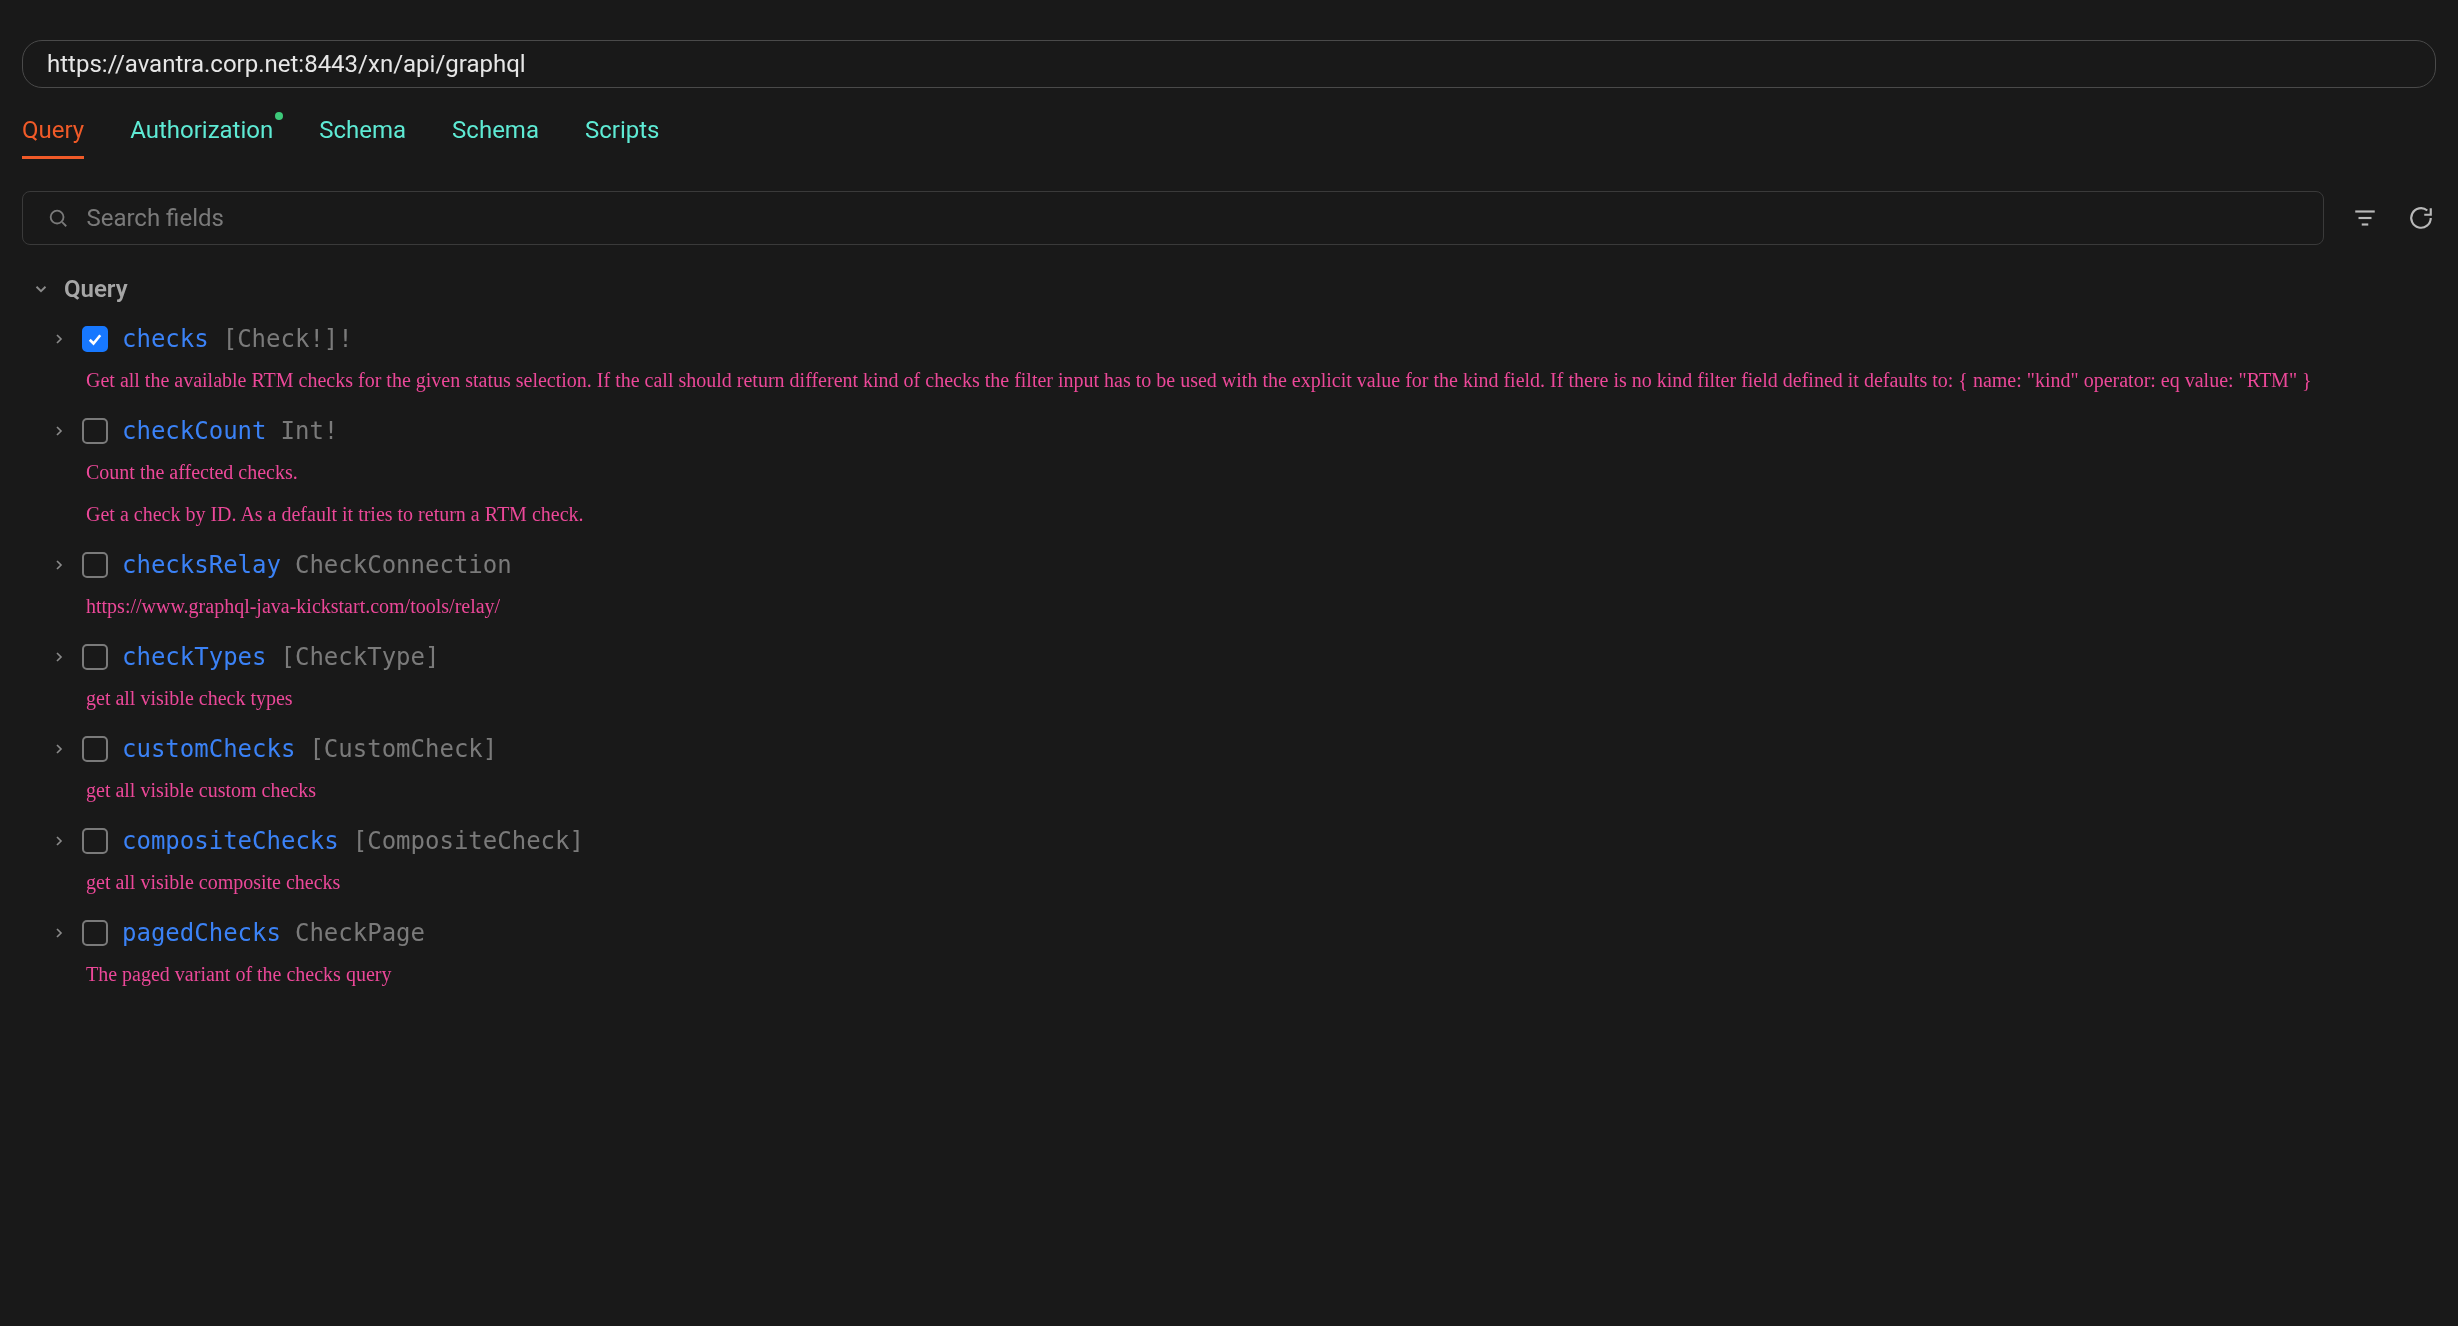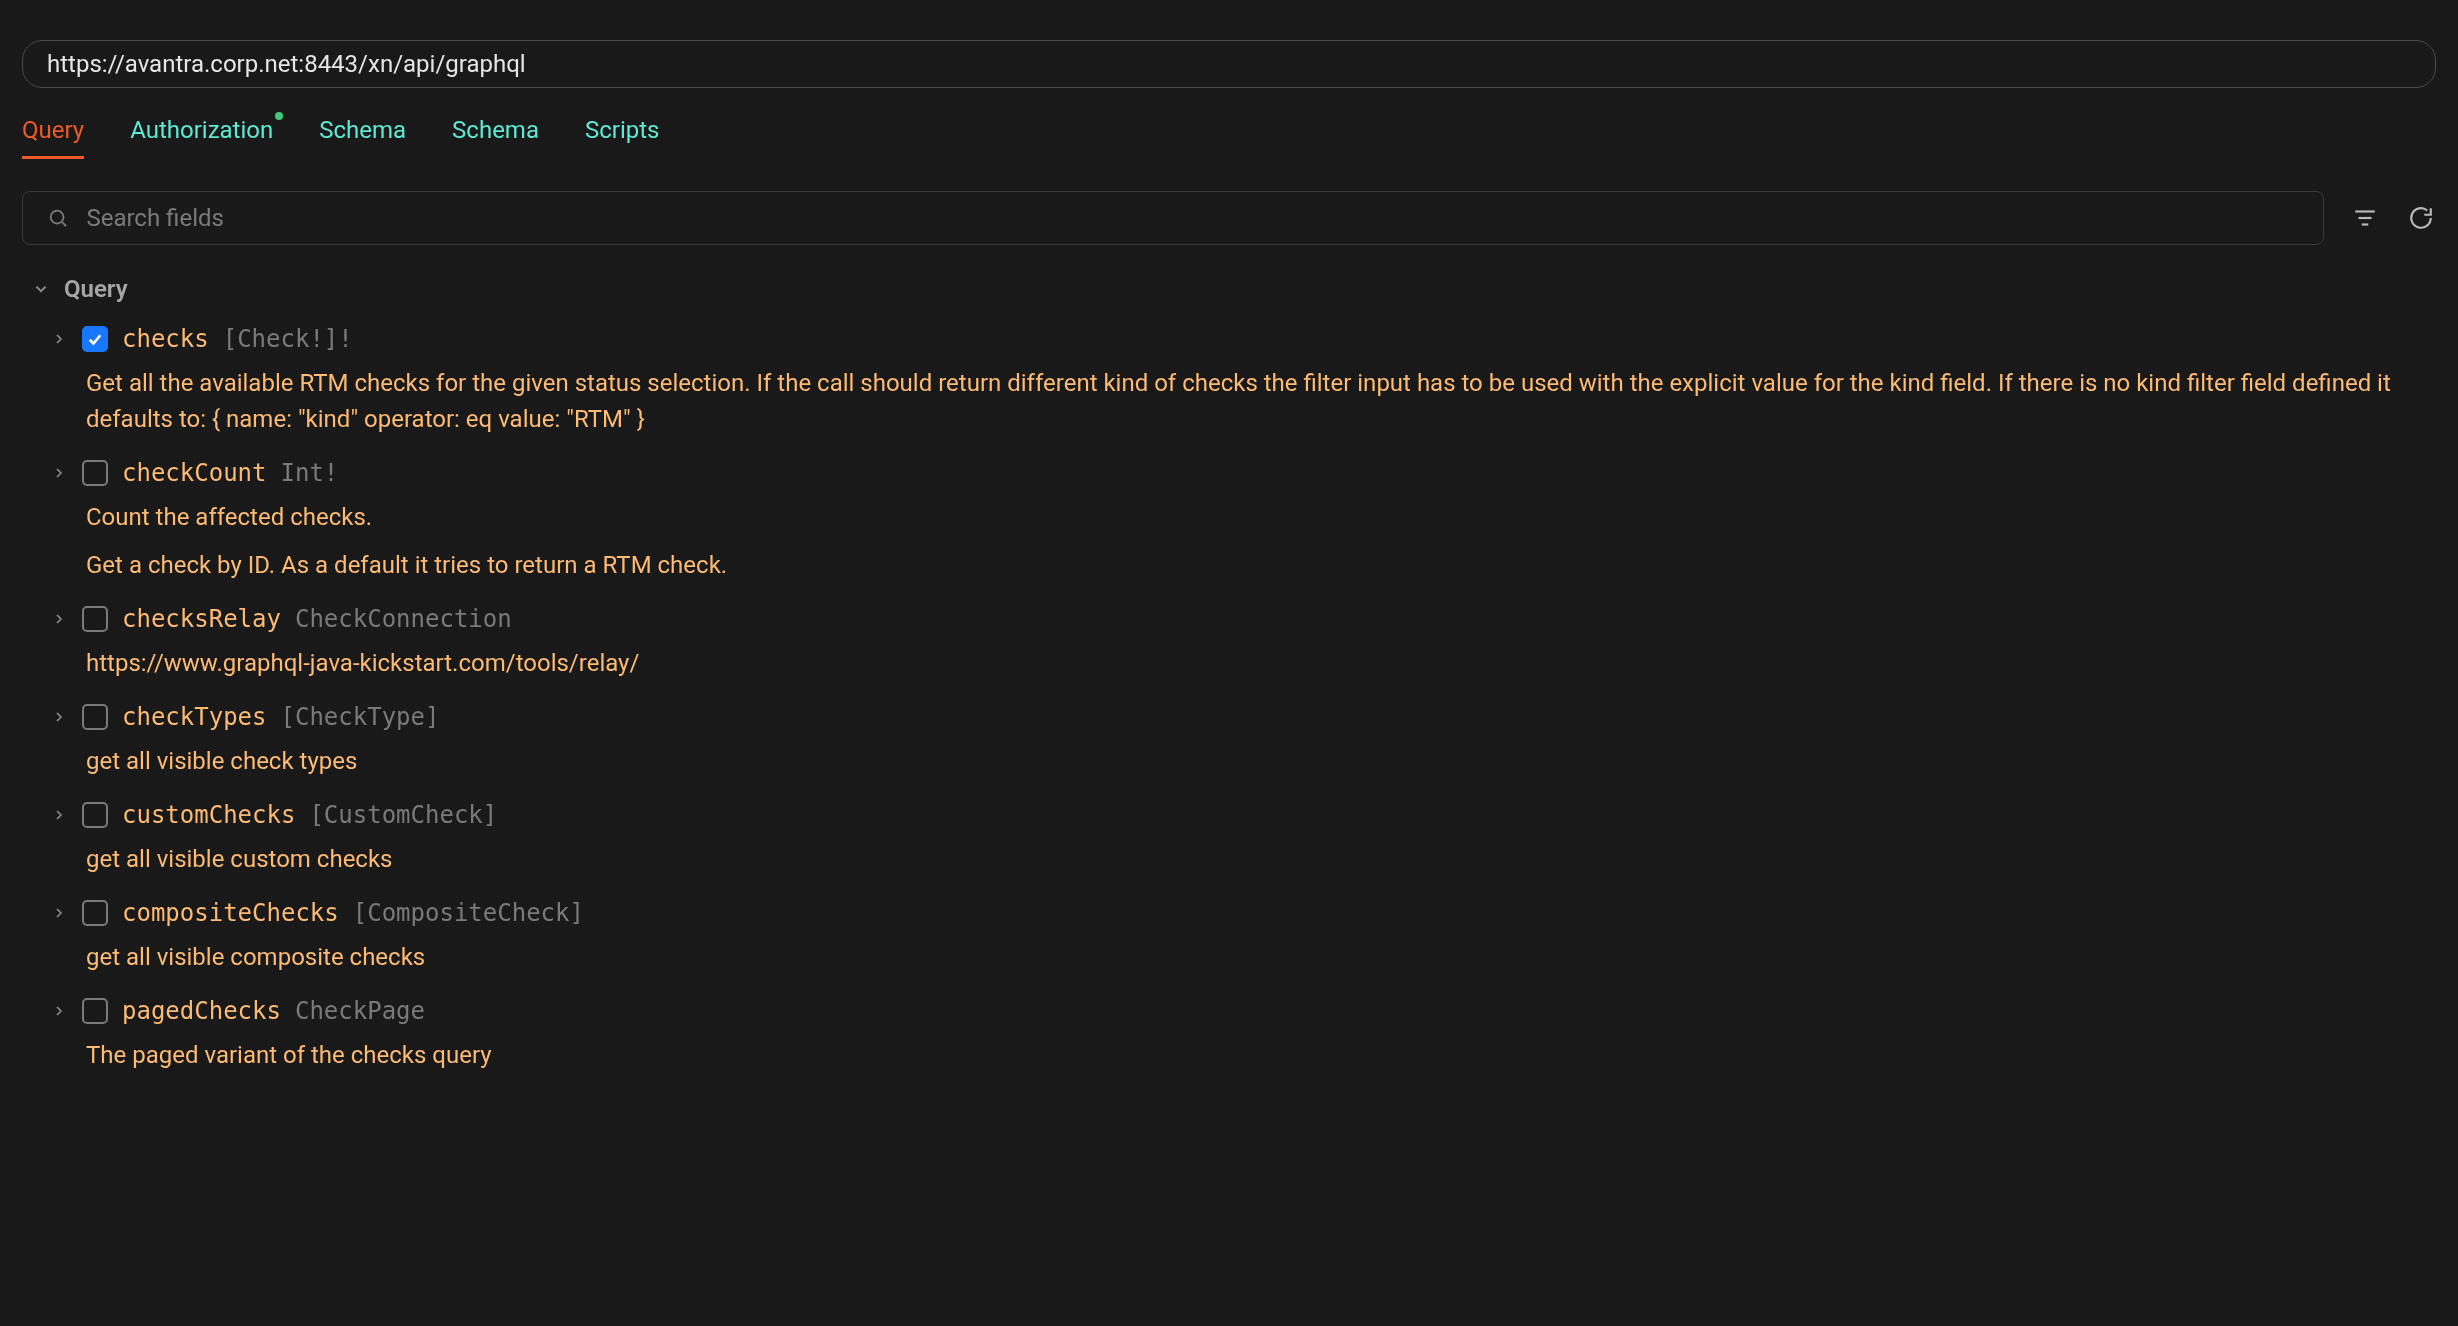--- a/index.html
+++ b/index.html
@@ -140,34 +140,35 @@
     cursor: pointer;
     flex-shrink: 0;
   }
   .checkbox.checked {
     background: #1778ff;
     border-color: #1778ff;
   }
   .field-name {
     font-family: "SF Mono", Menlo, Consolas, monospace;
     font-size: 24px;
-    color: #fdba74;
+    color: #3b82f6;
   }
   .field-type {
     font-family: "SF Mono", Menlo, Consolas, monospace;
     font-size: 24px;
     color: #7a7a7a;
   }
   .field-desc {
     margin-left: 64px;
     margin-top: 12px;
-    color: #fdba74;
-    font-size: 24px;
+    color: #ec4899;
+    font-size: 20px;
     line-height: 1.5;
     max-width: 2360px;
+    font-family: Liberation Serif, serif;
   }
 </style>
 </head>
 <body>
 
 <div class="url-bar">
   <input type="text" value="https://avantra.corp.net:8443/xn/api/graphql" style="">
 </div>
 
 <div class="tabs" id="tabs">

